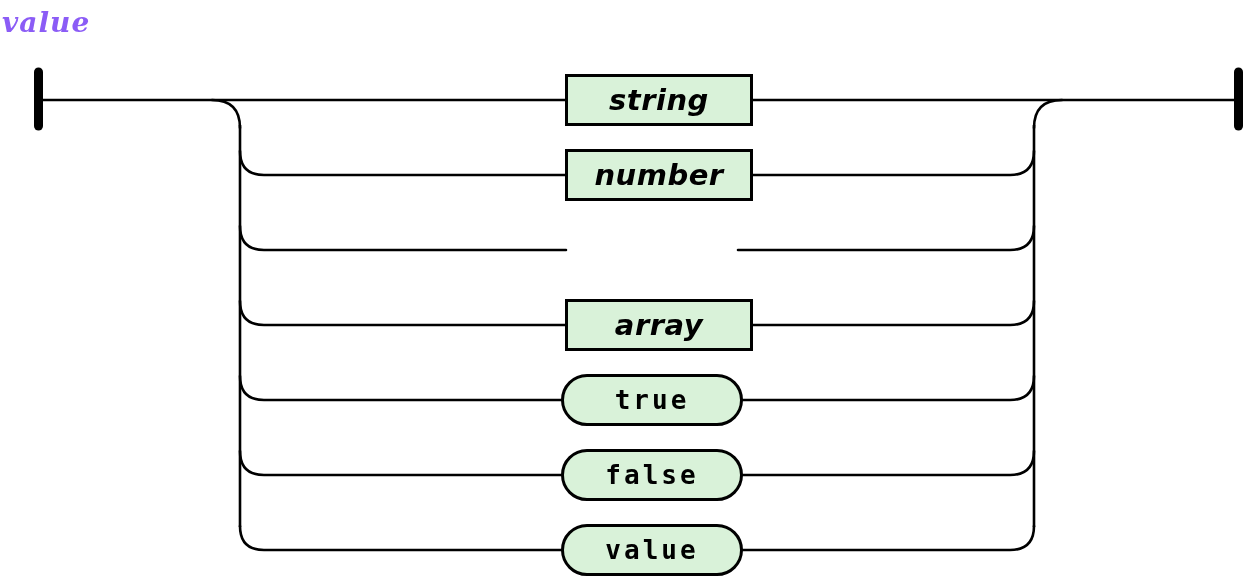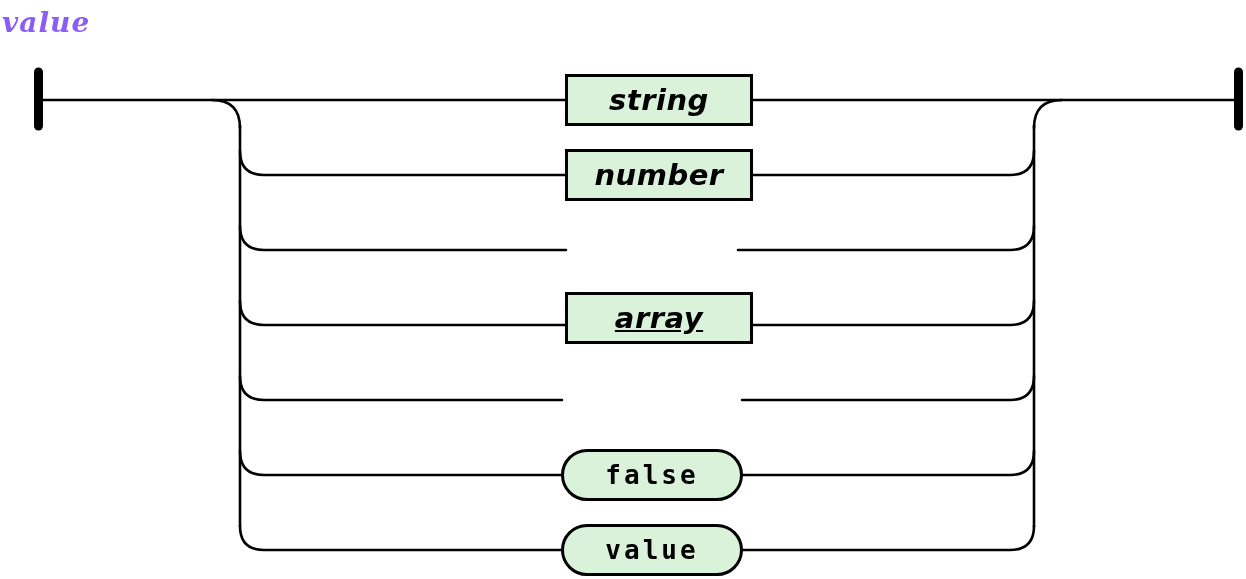--- a/index.html
+++ b/index.html
@@ -57,21 +57,21 @@
     width: 182px;
     border-radius: 26px;
     font-family: "DejaVu Sans Mono", monospace;
     font-weight: bold;
     font-size: 26px;
     letter-spacing: 3px;
   }
   .r0 { top: 74px; }
   .r1 { top: 149px; }
   .r2 { top: 224px; }
-  .r3 { top: 292px; text-decoration: underline; }
+  .r3 { top: 299px; }
   .r4 { top: 374px; }
   .r5 { top: 449px; }
   .r6 { top: 524px; }
 </style>
 </head>
 <body>
 
 <div id="stage">
 
   <div class="diagram-title">value</div>
@@ -108,20 +108,23 @@
   <div class="node rect r0">
     <span>string</span>
   </div>
   <div class="node rect r1">
     <span>number</span>
   </div>
   <div class="node rect r3">
     <span>array</span>
   </div>
 
+  <div class="node pill r4">
+    <span>true</span>
+  </div>
   <div class="node pill r5">
     <span>false</span>
   </div>
   <div class="node pill r6">
     <span>value</span>
   </div>
 
 </div>
 
 </body></html>

